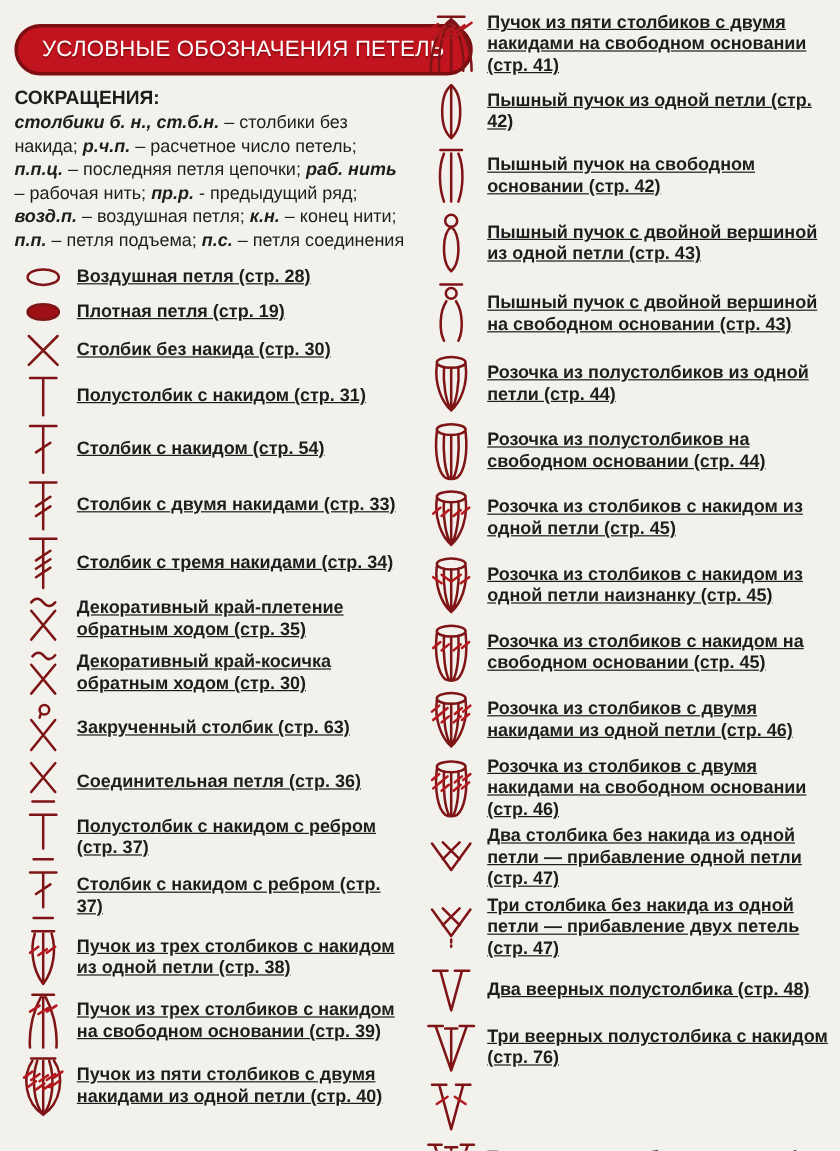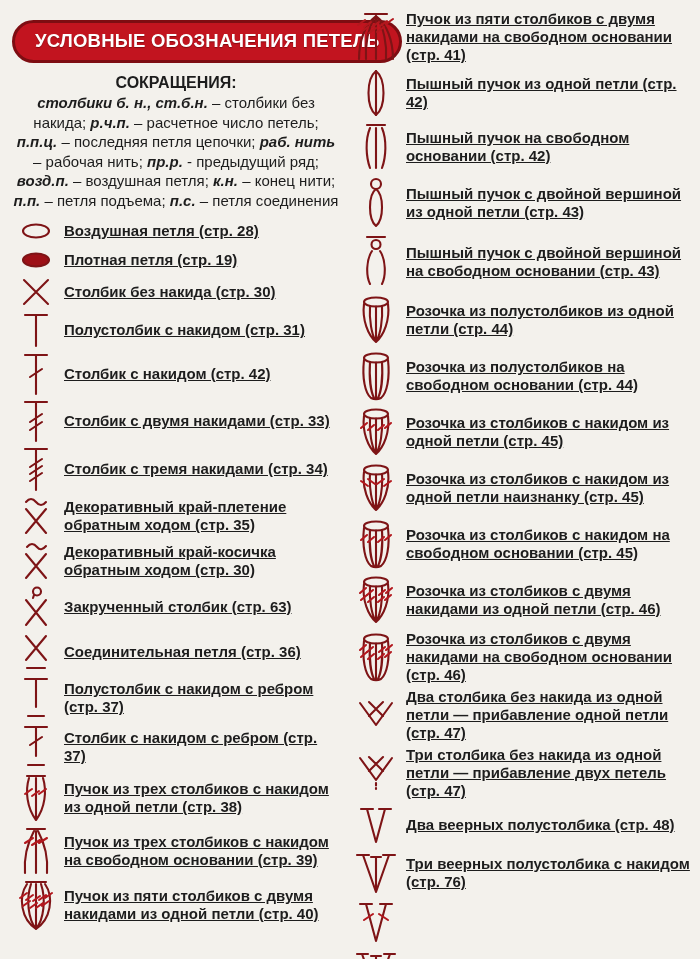--- a/index.html
+++ b/index.html
@@ -12,30 +12,30 @@
     color:#1d1d1d;
   }
   .col{position:absolute;top:0;}
   .col-left{left:12px;width:328px;padding-top:20px;}
   .col-right{left:350px;width:346px;padding-top:10px;}
   .pill{
     display:inline-block;
     border-radius:22px;
     padding:7px 20px 8px 20px;
     font-size:18.5px;
-    font-weight:700;
+    font-weight:400;
     color:#ffffff;
     letter-spacing:.2px;
     border:3px solid #f97316;
     background:#c2141f;
     text-shadow:0 1px 1px rgba(60,0,0,.45);
     margin-bottom:11px;
     white-space:nowrap;
   }
-  .abbr{margin-bottom:8px;text-align:center;}
+  .abbr{margin-bottom:8px;}
   .abbr-title{font-size:16px;font-weight:800;margin-bottom:1px;}
   .abbr-text{margin:0;font-size:15px;line-height:19.5px;}
   .abbr-text b{font-weight:800;font-style:italic;}
   .list{display:block;}
   .row{display:flex;align-items:center;margin-bottom:3px;text-decoration:underline;}
   .col-right .row{margin-bottom:4px;}
   .sym{
     flex:0 0 48px;width:48px;
     display:flex;justify-content:center;align-items:center;
   }
@@ -92,21 +92,21 @@
             </svg>
           </span>
           <span class="lbl">Полустолбик с накидом (стр. 31)</span>
         </div>
         <div class="row">
           <span class="sym">
             <svg width="40" height="44" viewBox="0 0 40 44" fill="none" stroke="#7e1416" stroke-width="2.1" stroke-linecap="round" stroke-linejoin="round">
               <path d="M9 3 H31 M20 3 V42 M14 25 L26 17"></path>
             </svg>
           </span>
-          <span class="lbl">Столбик с накидом (стр. 42)</span>
+          <span class="lbl">Столбик с накидом (стр. 54)</span>
         </div>
         <div class="row">
           <span class="sym">
             <svg width="40" height="44" viewBox="0 0 40 44" fill="none" stroke="#7e1416" stroke-width="2.1" stroke-linecap="round" stroke-linejoin="round">
               <path d="M9 3 H31 M20 3 V42 M14 23 L26 15 M14 31 L26 23"></path>
             </svg>
           </span>
           <span class="lbl">Столбик с двумя накидами (стр. 33)</span>
         </div>
         <div class="row">

